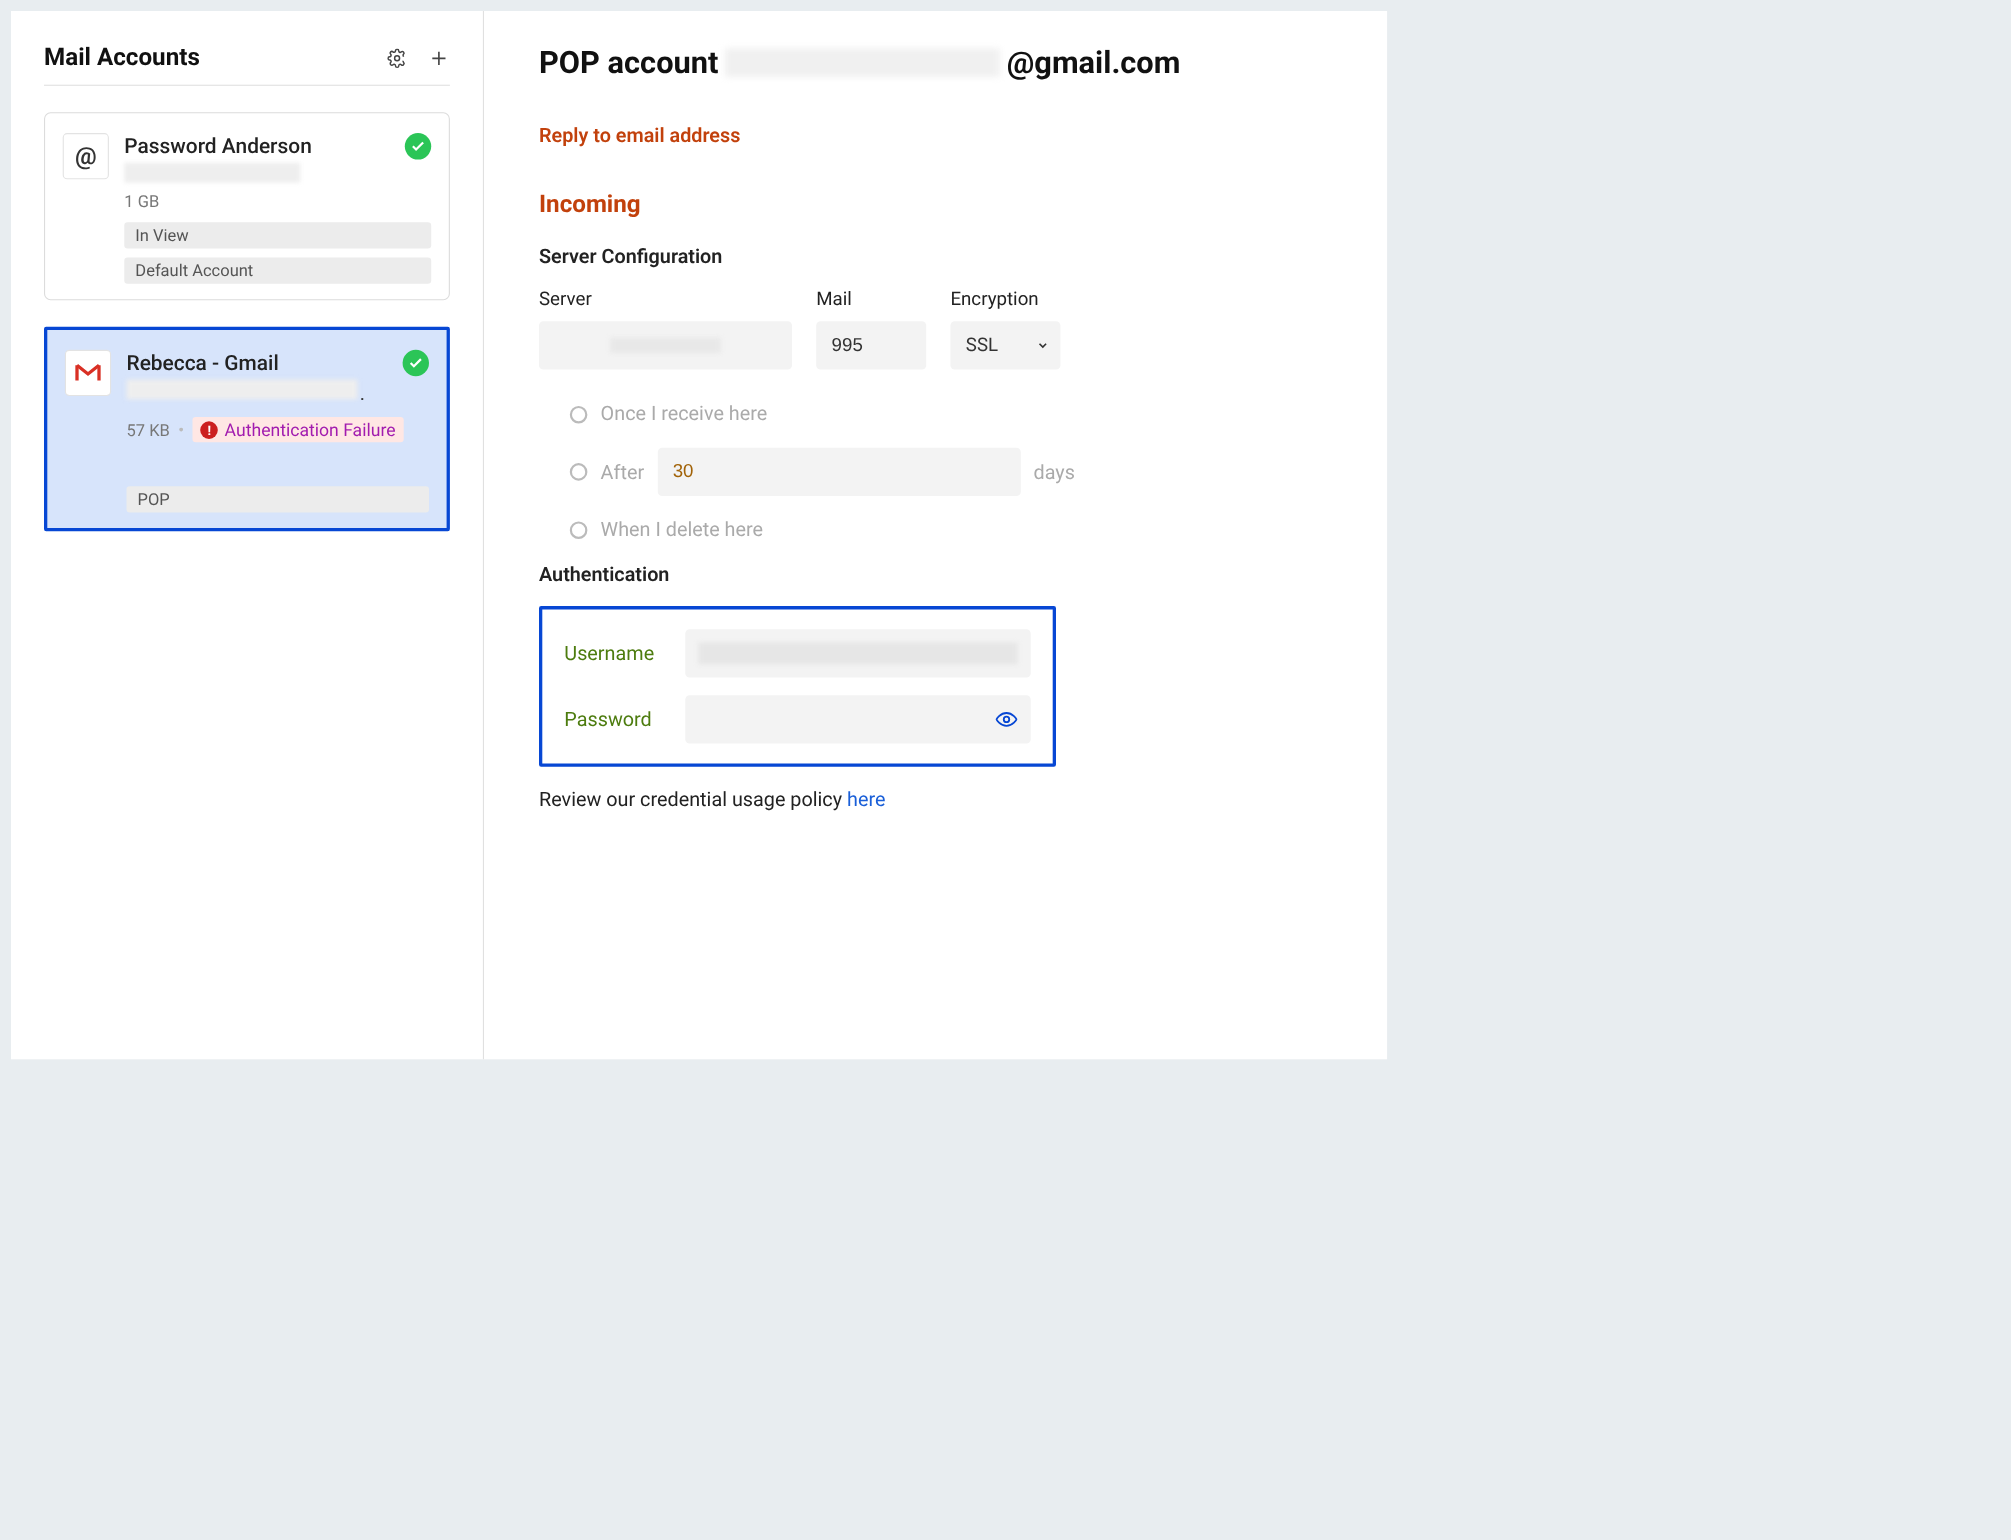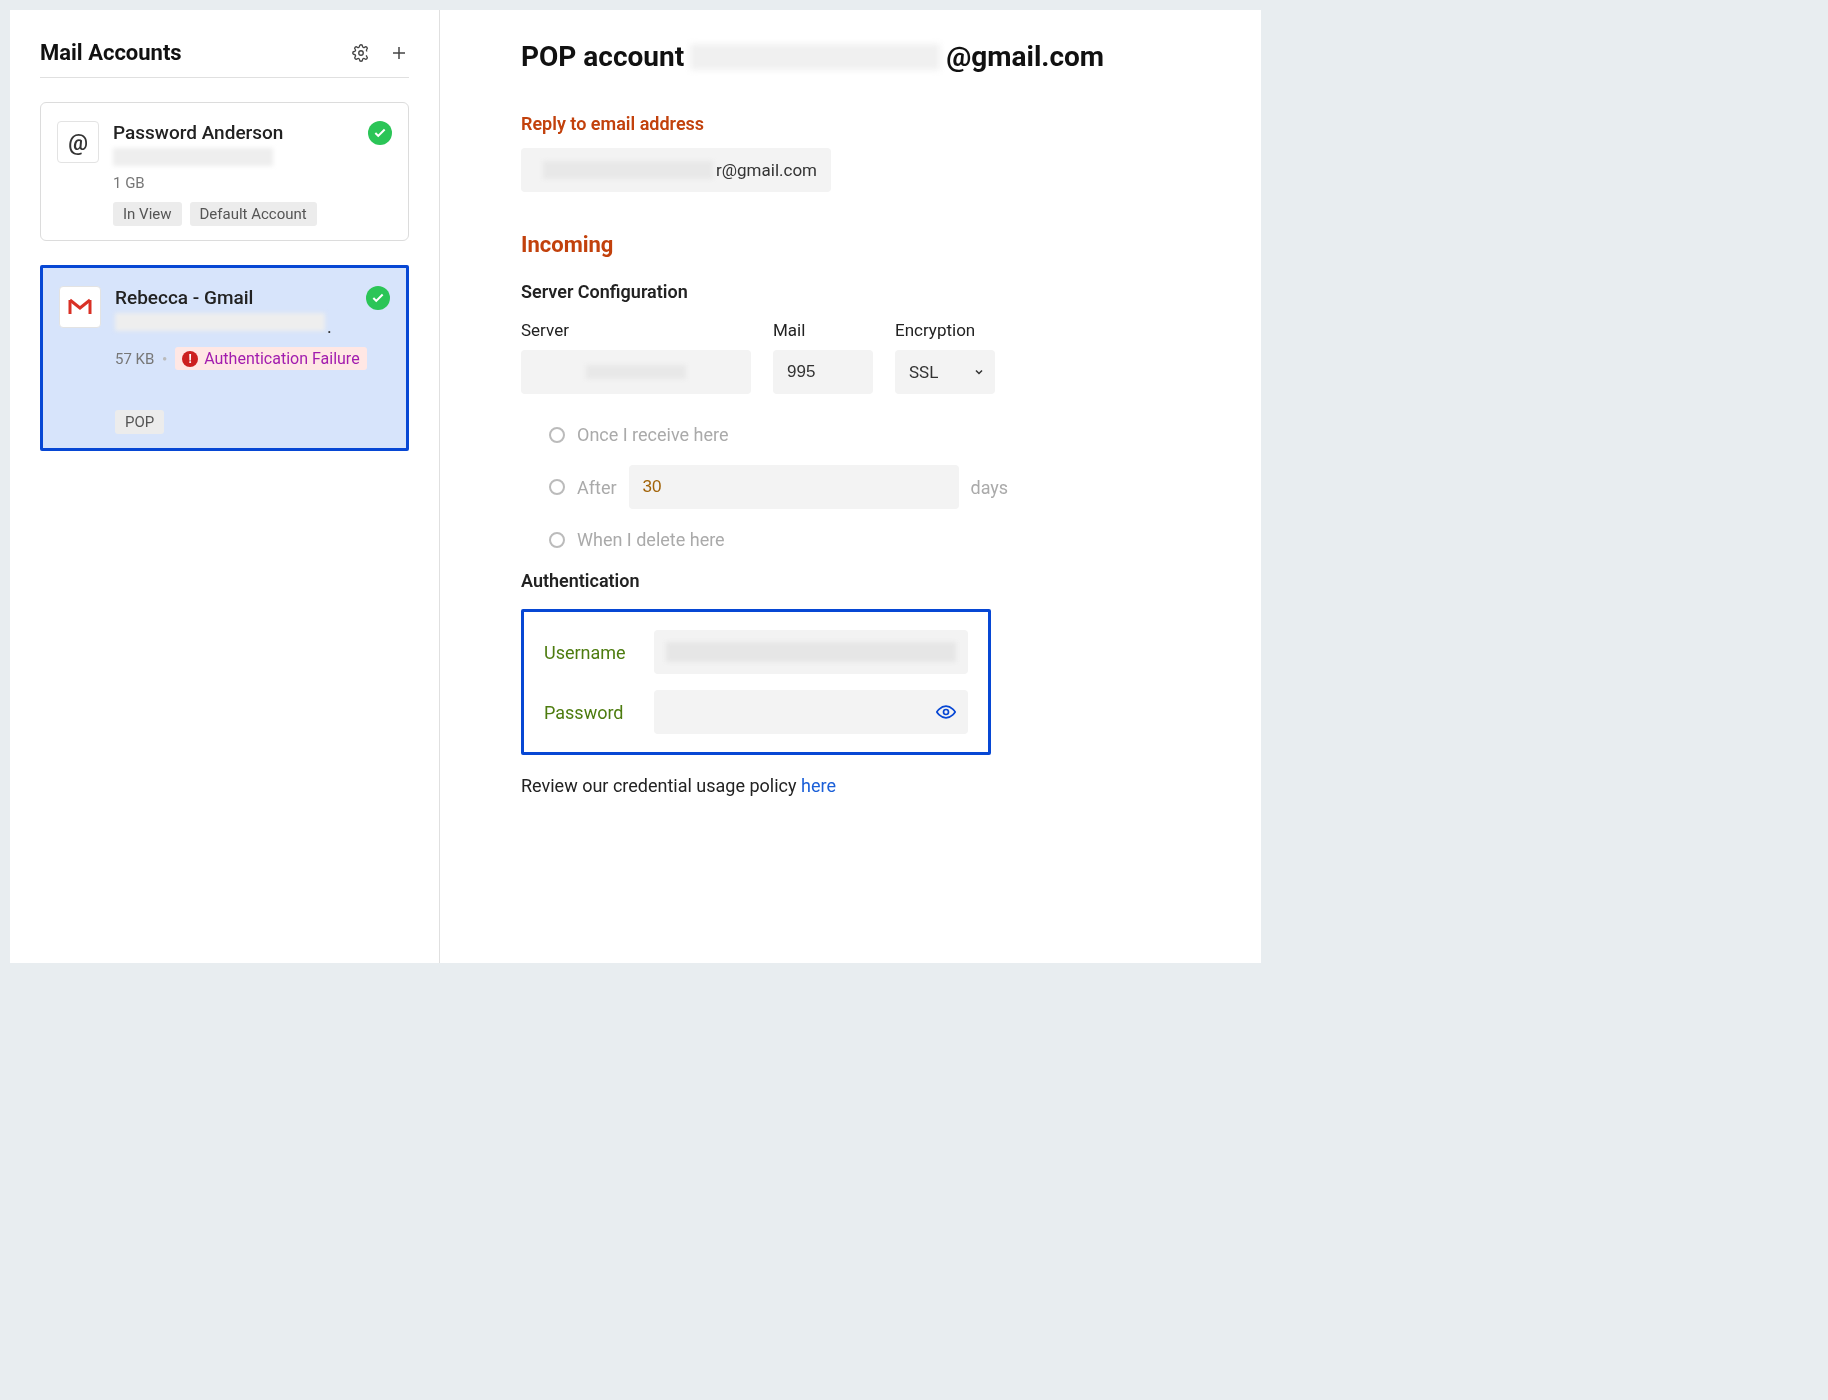--- a/index.html
+++ b/index.html
@@ -8,21 +8,20 @@
     background: #e8edf0;
     width: 1271px;
     height: 973px;
     padding: 10px;
   }
   .app {
     background: #fff;
     width: 100%;
     height: 100%;
     display: flex;
-    gap: 31px;
   }
   
   .sidebar {
     width: 430px;
     border-right: 1px solid #e0e0e0;
     padding: 30px 30px 20px 30px;
   }
   .sidebar-header {
     display: flex;
     align-items: center;
@@ -98,21 +97,21 @@
     font-size: 18px; color:#333; margin-left:2px;
   }
   .account-meta {
     font-size: 15px;
     color: #777;
     margin-bottom: 10px;
     display:flex;
     align-items:center;
     gap:8px;
   }
-  .account-tags { display: flex; gap: 8px; flex-wrap: wrap; }
+  .account-tags { display: flex; gap: 8px; flex-wrap: wrap; flex-direction: column; }
   .tag {
     background: #ececec;
     color: #555;
     font-size: 15px;
     padding: 3px 10px;
     border-radius: 3px;
   }
   .status-check {
     width: 24px;
     height: 24px;
@@ -335,24 +334,20 @@
   </aside>
 
   <main class="main">
     <h1>
       <span>POP account</span>
       <span class="title-blur"></span>
       <span>@gmail.com</span>
     </h1>
 
     <div class="section-label">Reply to email address</div>
-    <div class="field field-reply">
-      <span class="blur"></span>
-      <span>r@gmail.com</span>
-    </div>
 
     <div class="section-label big">Incoming</div>
 
     <div class="sub-label">Server Configuration</div>
 
     <div class="server-row">
       <div class="server-col">
         <span class="col-label">Server</span>
         <div class="field server-field">
             <span class="blur"></span>

